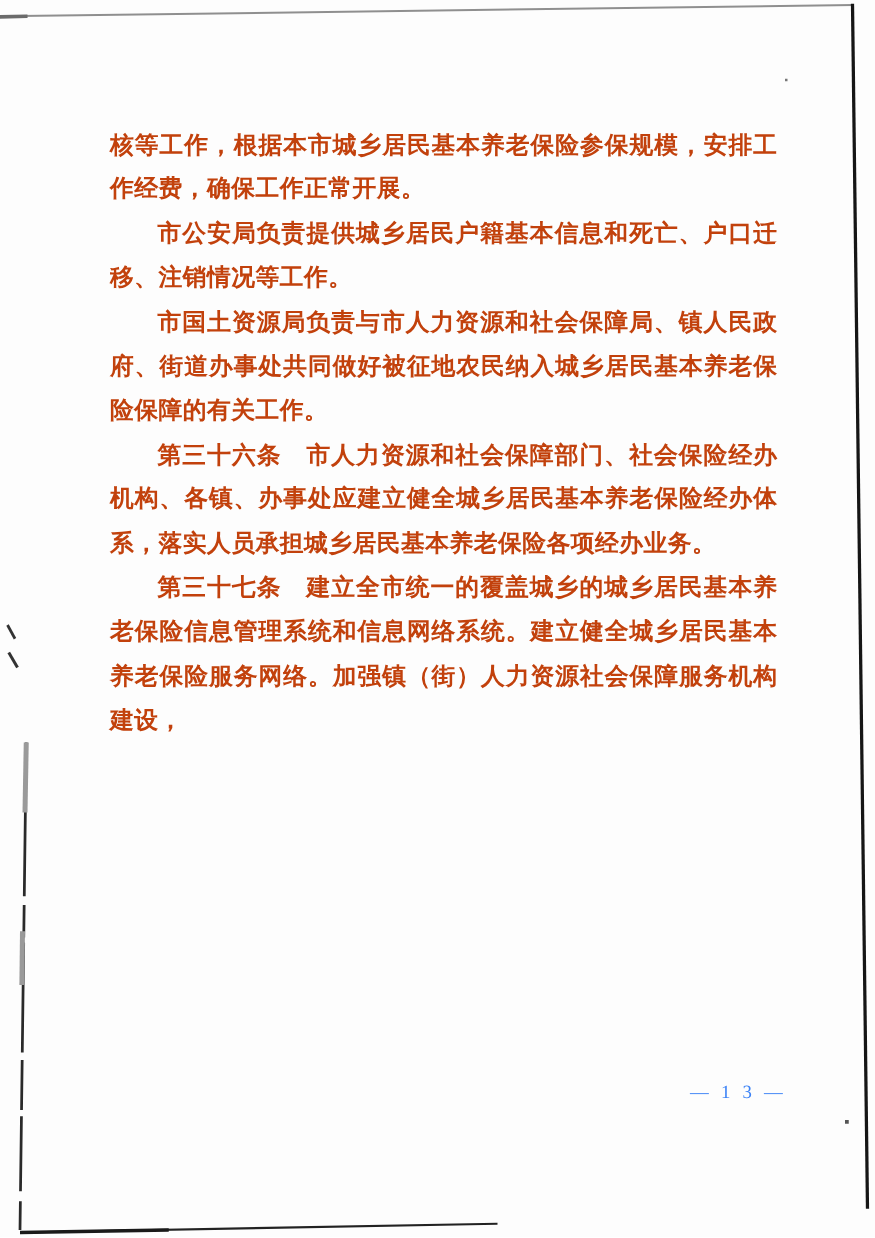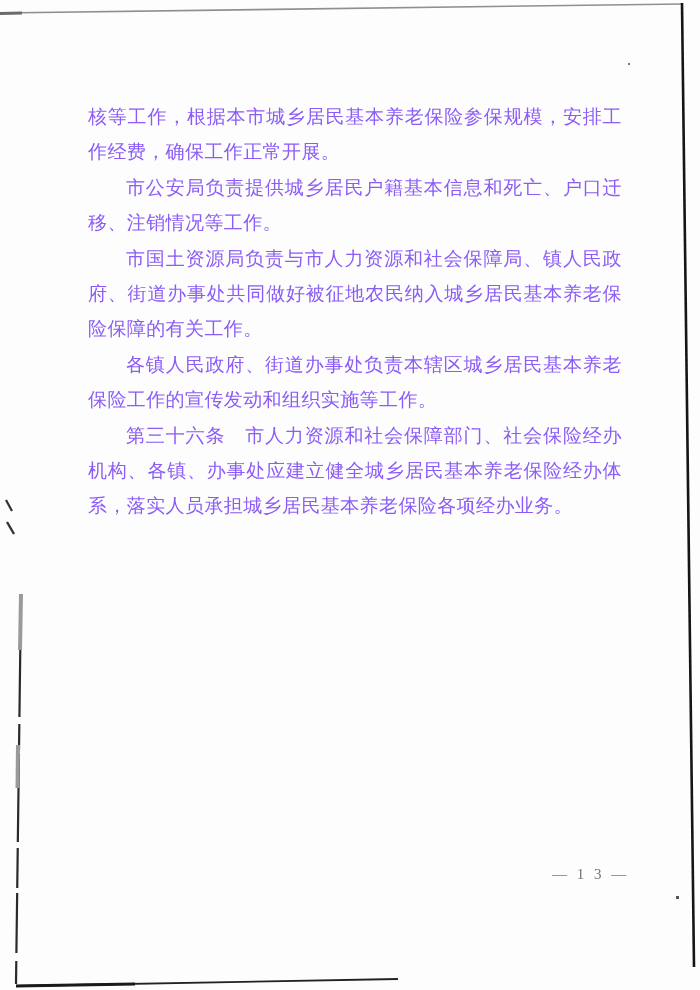--- a/index.html
+++ b/index.html
@@ -21,42 +21,43 @@
     top: 0;
     width: 700px;
     height: 990px;
     pointer-events: none;
   }
   .text-block {
     position: absolute;
     left: 88px;
     top: 99px;
     width: 534px;
-    color: #8b5cf6;
+    color: #c2410c;
+    font-weight: bold;
   }
   .text-block p {
     margin: 0;
     font-size: 19px;
     line-height: 35.4px;
     letter-spacing: 0.4px;
     text-align: justify;
     text-justify: inter-character;
     text-indent: 2em;
     word-break: break-all;
   }
   .text-block p.flush {
     text-indent: 0;
   }
   .page-number {
     position: absolute;
     left: 552px;
     top: 866px;
     font-size: 15px;
     letter-spacing: 3px;
-    color: #737373;
+    color: #3b82f6;
     white-space: nowrap;
   }
 </style>
 </head>
 <body>
 
 <div class="page">
 
   <svg class="scan-overlay" width="700" height="990" viewBox="0 0 700 990" xmlns="http://www.w3.org/2000/svg">
 
@@ -77,19 +78,19 @@
 
     <rect x="676" y="896" width="3" height="3" fill="#555555"></rect>
     <rect x="628" y="63" width="2" height="2" fill="#777777"></rect>
   </svg>
 
   <div class="text-block">
 
   <p class="flush">核等工作，根据本市城乡居民基本养老保险参保规模，安排工作经费，确保工作正常开展。</p>
       <p>市公安局负责提供城乡居民户籍基本信息和死亡、户口迁移、注销情况等工作。</p>
       <p>市国土资源局负责与市人力资源和社会保障局、镇人民政府、街道办事处共同做好被征地农民纳入城乡居民基本养老保险保障的有关工作。</p>
-      <p>各镇人民政府、街道办事处负责本辖区城乡居民基本养老保险工作的宣传发动和组织实施等工作。</p>
       <p>第三十六条　市人力资源和社会保障部门、社会保险经办机构、各镇、办事处应建立健全城乡居民基本养老保险经办体系，落实人员承担城乡居民基本养老保险各项经办业务。</p>
+      <p>第三十七条　建立全市统一的覆盖城乡的城乡居民基本养老保险信息管理系统和信息网络系统。建立健全城乡居民基本养老保险服务网络。加强镇（街）人力资源社会保障服务机构建设，</p>
     </div>
 
   <div class="page-number">— 1 3 —</div>
 
 </div>
 
 </body></html>

